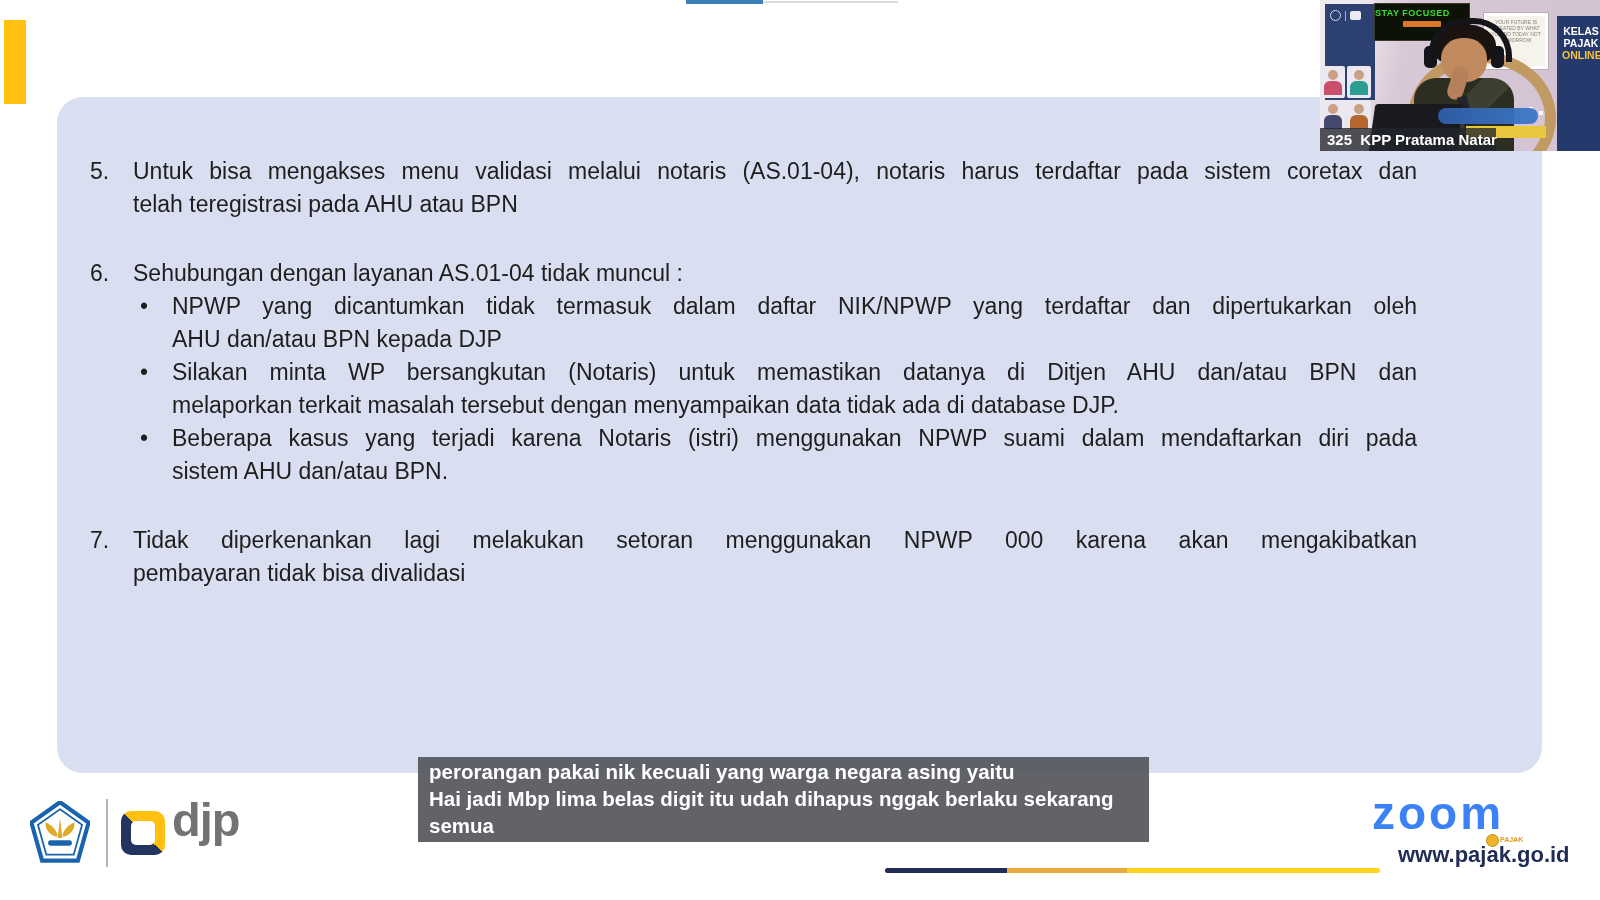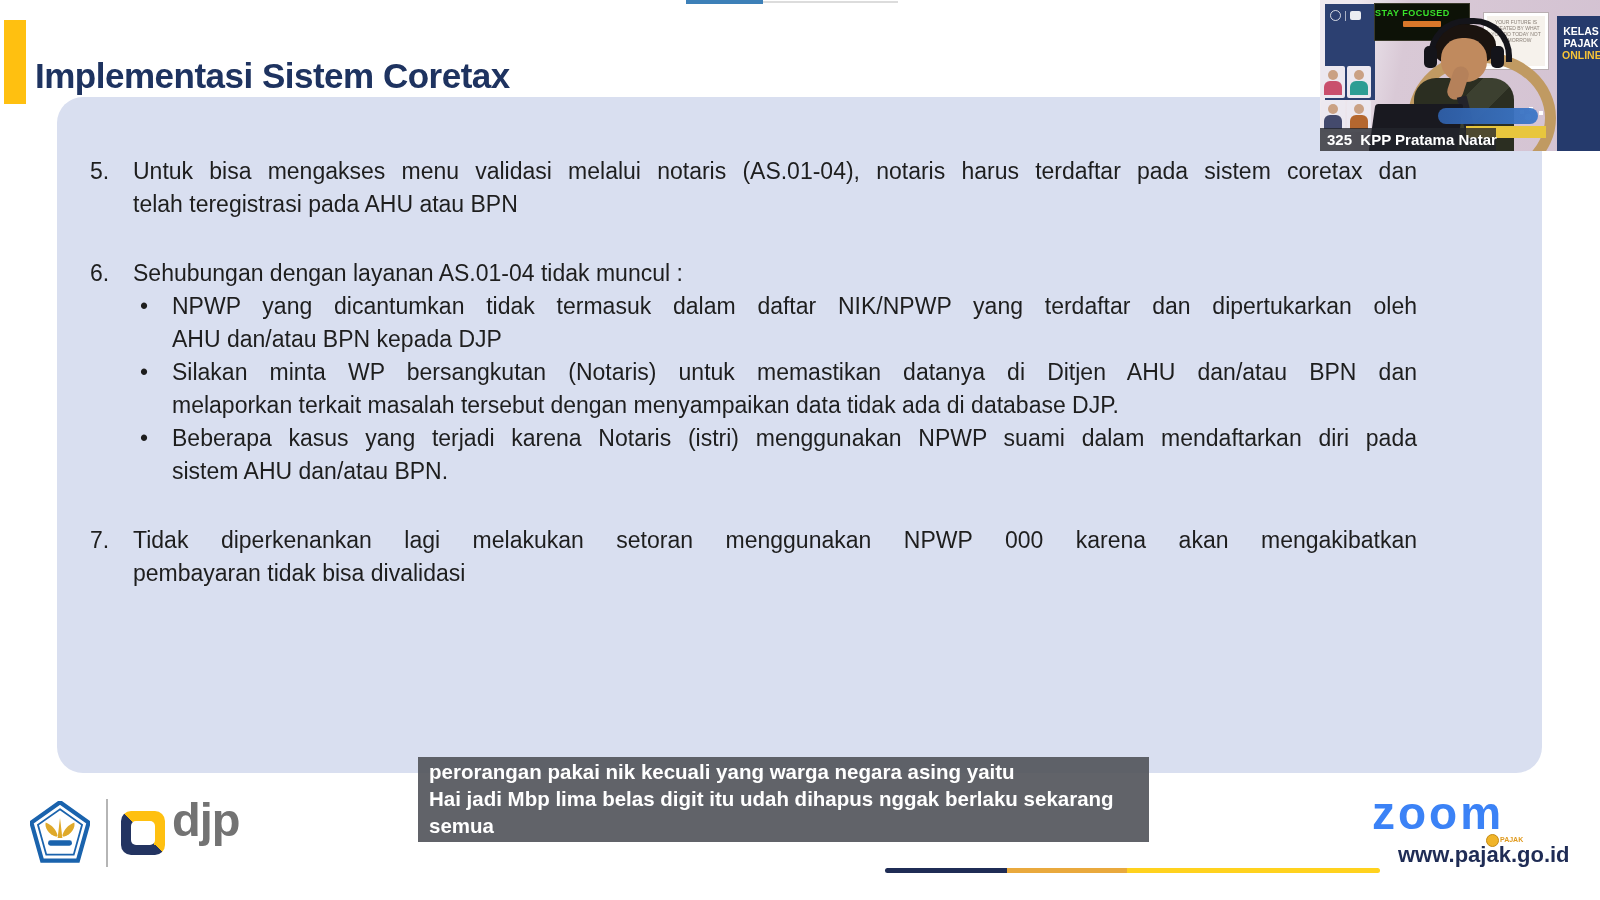--- a/index.html
+++ b/index.html
@@ -99,21 +99,20 @@
   .mascot-label{position:absolute;left:1500px;top:836px;font-size:7px;font-weight:bold;color:#e09a1e;}
   .watermark{position:absolute;left:1372px;top:786px;font-size:46px;font-weight:bold;color:#3b82f6;
              letter-spacing:3px;}
 </style>
 </head>
 <body>
 
 <div class="stage">
 
   <div class="accent-bar"></div>
-  <h1 class="slide-title">Implementasi Sistem Coretax</h1>
   <div class="top-strip-blue"></div>
   <div class="top-strip-gray"></div>
 
   <div class="content-box">
     <div class="box-inner">
 
       <div class="item">
         <div class="num">5.</div>
         <div class="body">
           <div class="jl">Untuk bisa mengakses menu validasi melalui notaris (AS.01-04), notaris harus terdaftar pada sistem coretax dan</div>

